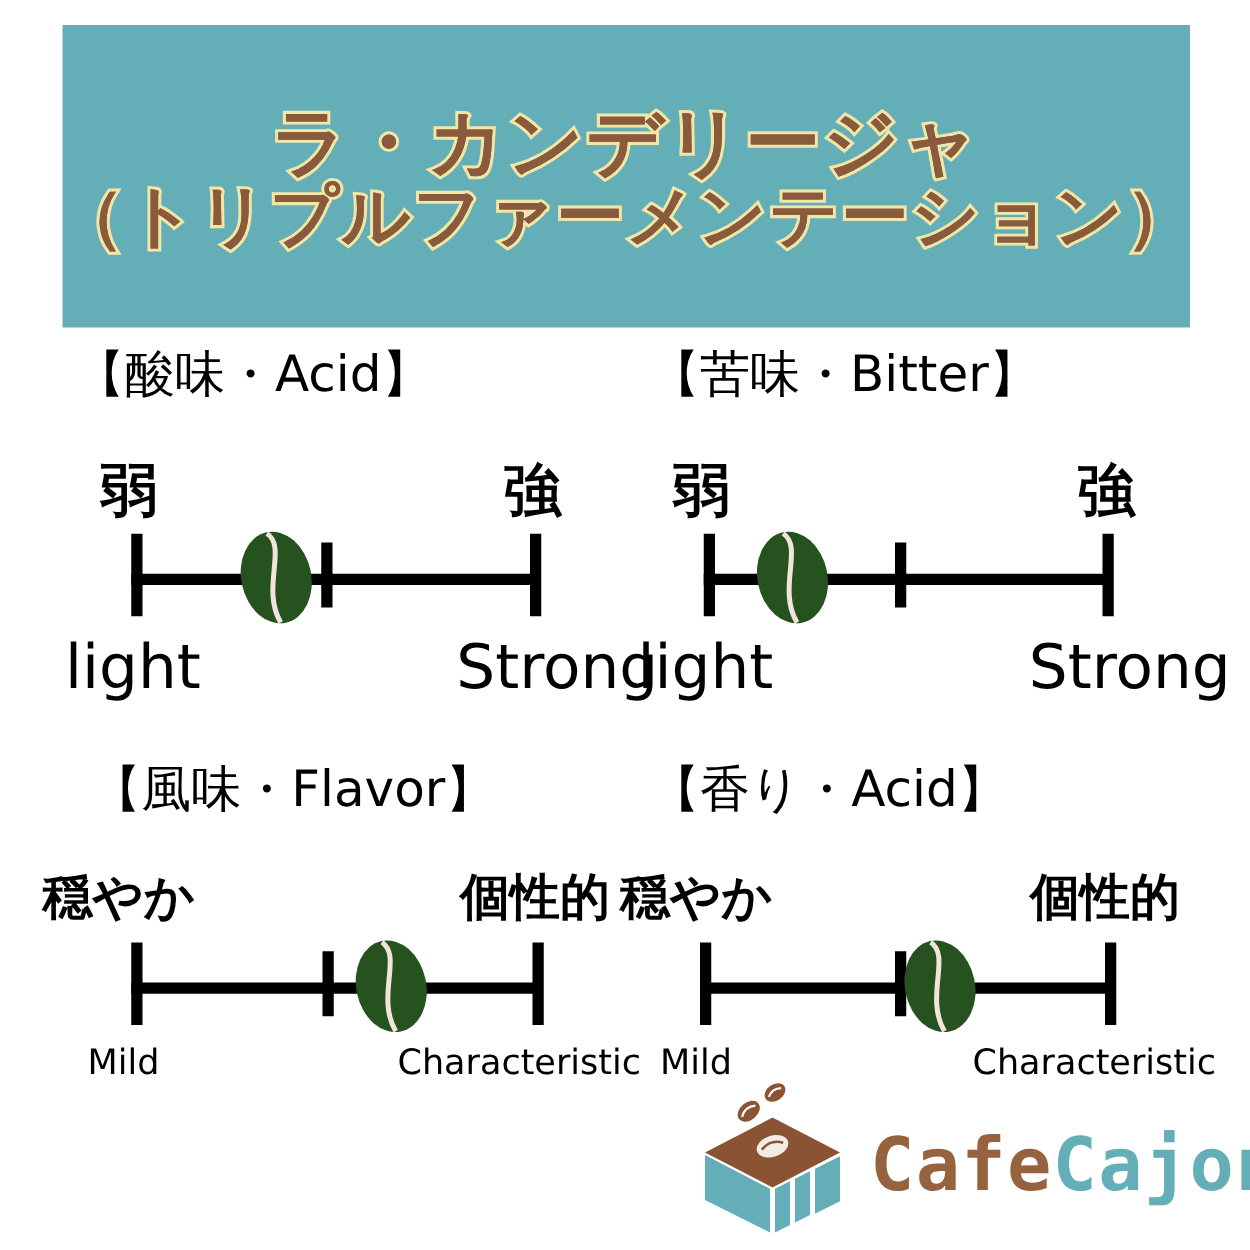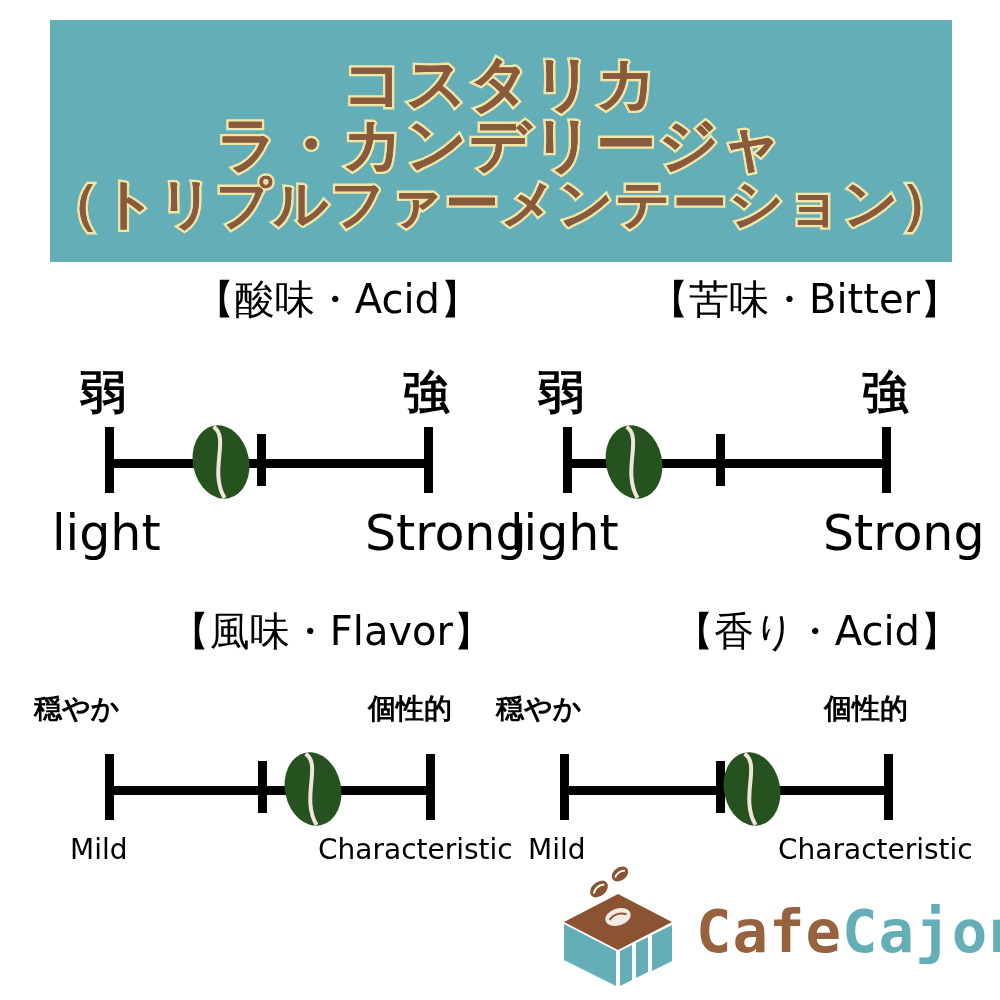--- a/index.html
+++ b/index.html
@@ -34,40 +34,40 @@
   .bl1{font-size:60px;}
   .bl2{font-size:60px;}
   .bl3{font-size:54px;}
 
   
   .section{position:absolute;}
   .sec-title{
     position:absolute;
     font-family:"DejaVu Sans","Liberation Sans",sans-serif;
     font-size:40px;font-weight:500;color:#000;white-space:nowrap;
-    text-align:right;
+    text-align:left;
   }
   .scale{position:absolute;}
   .axis{
     position:absolute;
     height:9px;background:#000;
   }
   .tick{
     position:absolute;width:9px;background:#000;
   }
   .tick-end{height:66px;}
   .tick-mid{height:52px;}
 
   .cap-top{
     position:absolute;
     font-family:"DejaVu Sans","Liberation Sans",sans-serif;
     font-weight:600;white-space:nowrap;color:#000;
   }
   .cap-jp-big{font-size:46px;}
-  .cap-jp-mid{font-size:28px;}
+  .cap-jp-mid{font-size:40px;}
   .cap-bottom{
     position:absolute;
     font-family:"DejaVu Sans","Liberation Sans",sans-serif;
     white-space:nowrap;color:#000;font-weight:400;
   }
   .cap-en-big{font-size:49px;}
   .cap-en-small{font-size:28px;}
 
   
   .bean{position:absolute;}
@@ -82,21 +82,20 @@
   }
   .logo-cafe{color:#97633f;}
   .logo-cajon{color:#64aeb7;}
 </style>
 </head>
 <body>
 
 <div id="page">
 
   <div class="banner">
-    <div class="banner-line bl1">コスタリカ</div>
     <div class="banner-line bl2">ラ・カンデリージャ</div>
     <div class="banner-line bl3">（トリプルファーメンテーション）</div>
   </div>
 
   <div class="section" style="left:0;top:0;">
     <div class="sec-title" style="left:60px;top:272px;width:420px;">【酸味・Acid】</div>
 
     <div class="cap-top cap-jp-big" style="left:80px;top:362px;">弱</div>
     <div class="cap-top cap-jp-big" style="left:403px;top:362px;">強</div>
 

